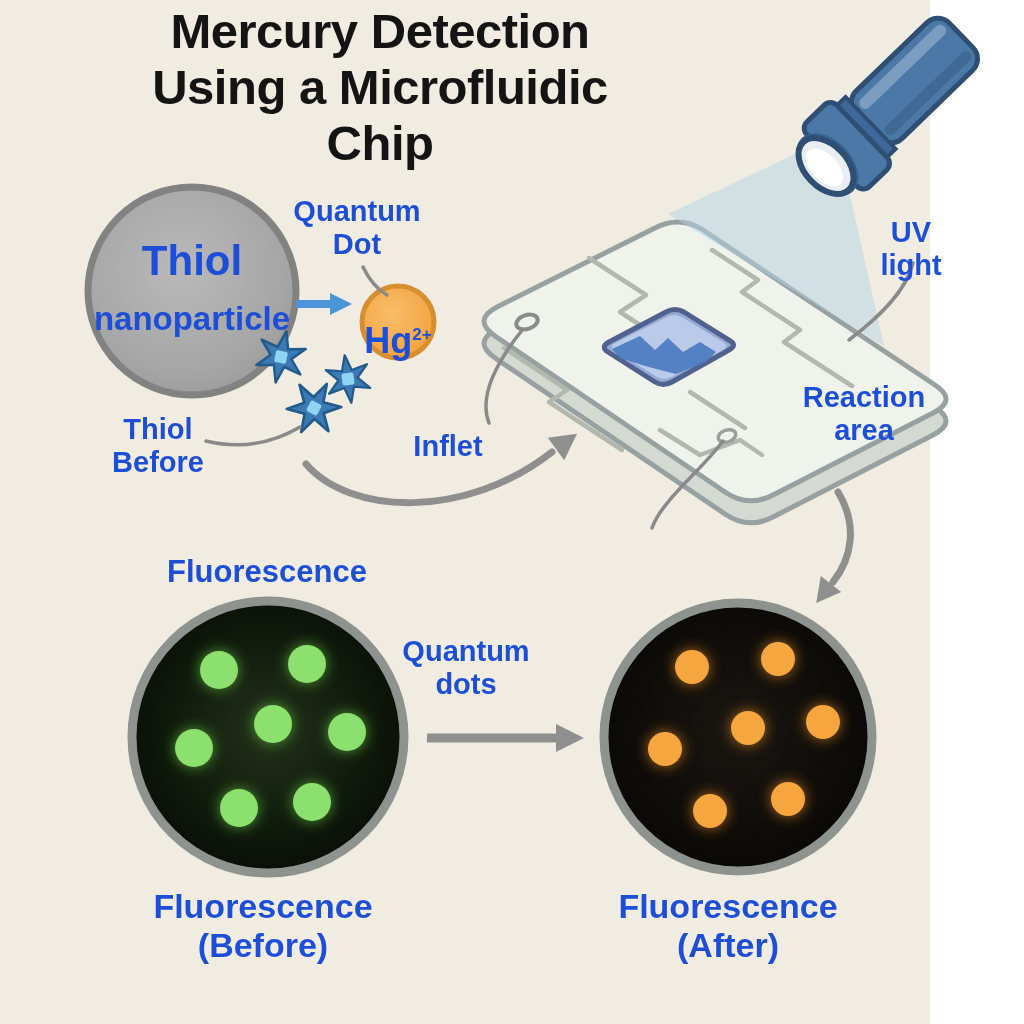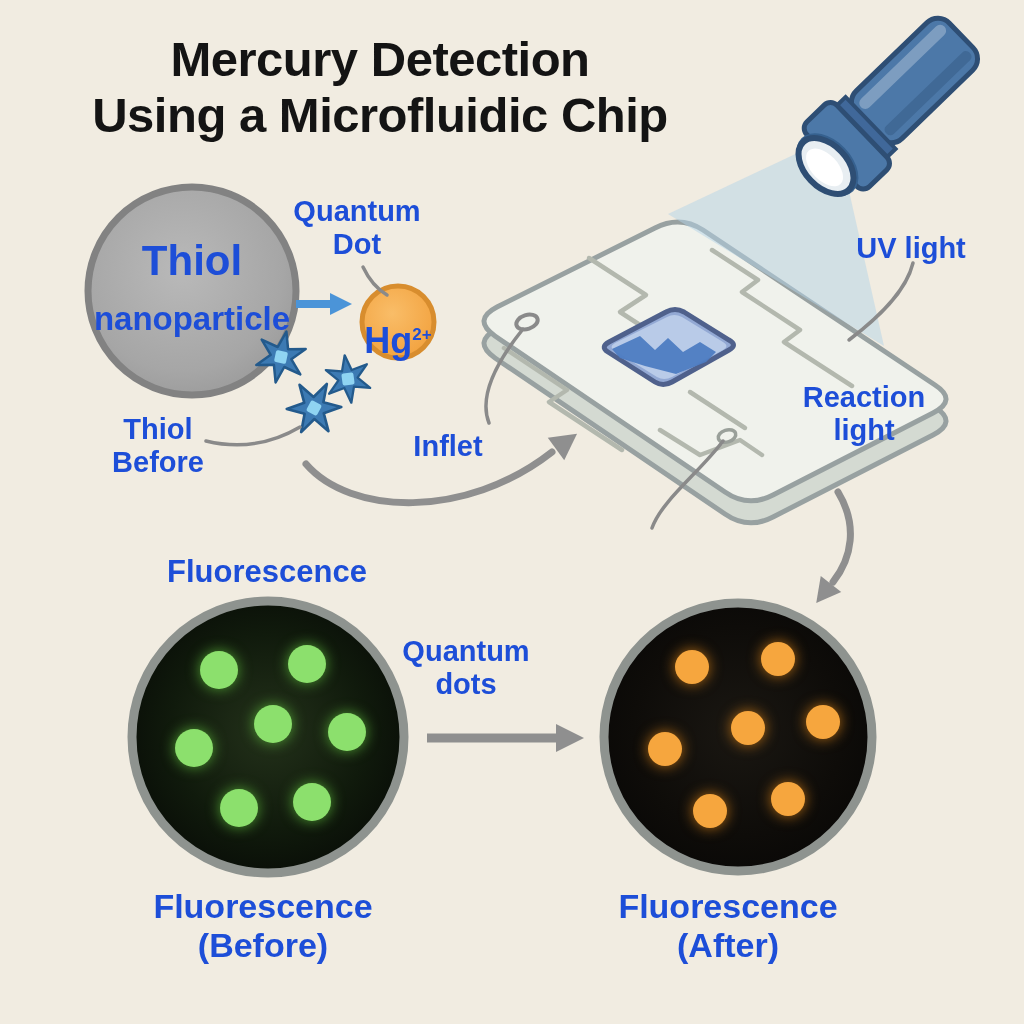--- a/index.html
+++ b/index.html
@@ -1,18 +1,18 @@
 <!DOCTYPE html>
 <html><head>
 <meta charset="utf-8">
 <style>
   html,body{margin:0;padding:0;}
   body{width:1024px;height:1024px;overflow:hidden;}
   #canvas{
-    position:relative;width:1024px;height:1024px;
+    position:relative;width:930px;height:1024px;
     background:#f1ece1;
     font-family:"Liberation Sans", sans-serif;
   }
   #scene{position:absolute;left:0;top:0;width:1024px;height:1024px;}
   .label{
     position:absolute;
     transform:translate(-50%,-50%);
     color:#1d4ed8;
     font-weight:700;
     text-align:center;
@@ -180,24 +180,24 @@
 
   <div class="label hg" style="left:398px;top:323px;">
     <span>Hg</span><sup>2+</sup>
   </div>
 
   <div class="label mid" style="left:158px;top:446px;">Thiol
 Before</div>
 
   <div class="label mid" style="left:448px;top:447px;">Inflet</div>
 
-  <div class="label mid" style="left:911px;top:249px;text-align:right;">UV light</div>
+  <div class="label mid" style="left:911px;top:249px;">UV light</div>
 
   <div class="label mid" style="left:864px;top:414px;">Reaction
-light</div>
+area</div>
 
   <div class="label fluor-head" style="left:267px;top:572px;">Fluorescence</div>
 
   <div class="label mid" style="left:466px;top:668px;">Quantum
 dots</div>
 
   <div class="label big" style="left:263px;top:926px;">Fluorescence
 (Before)</div>
 
   <div class="label big" style="left:728px;top:926px;">Fluorescence

